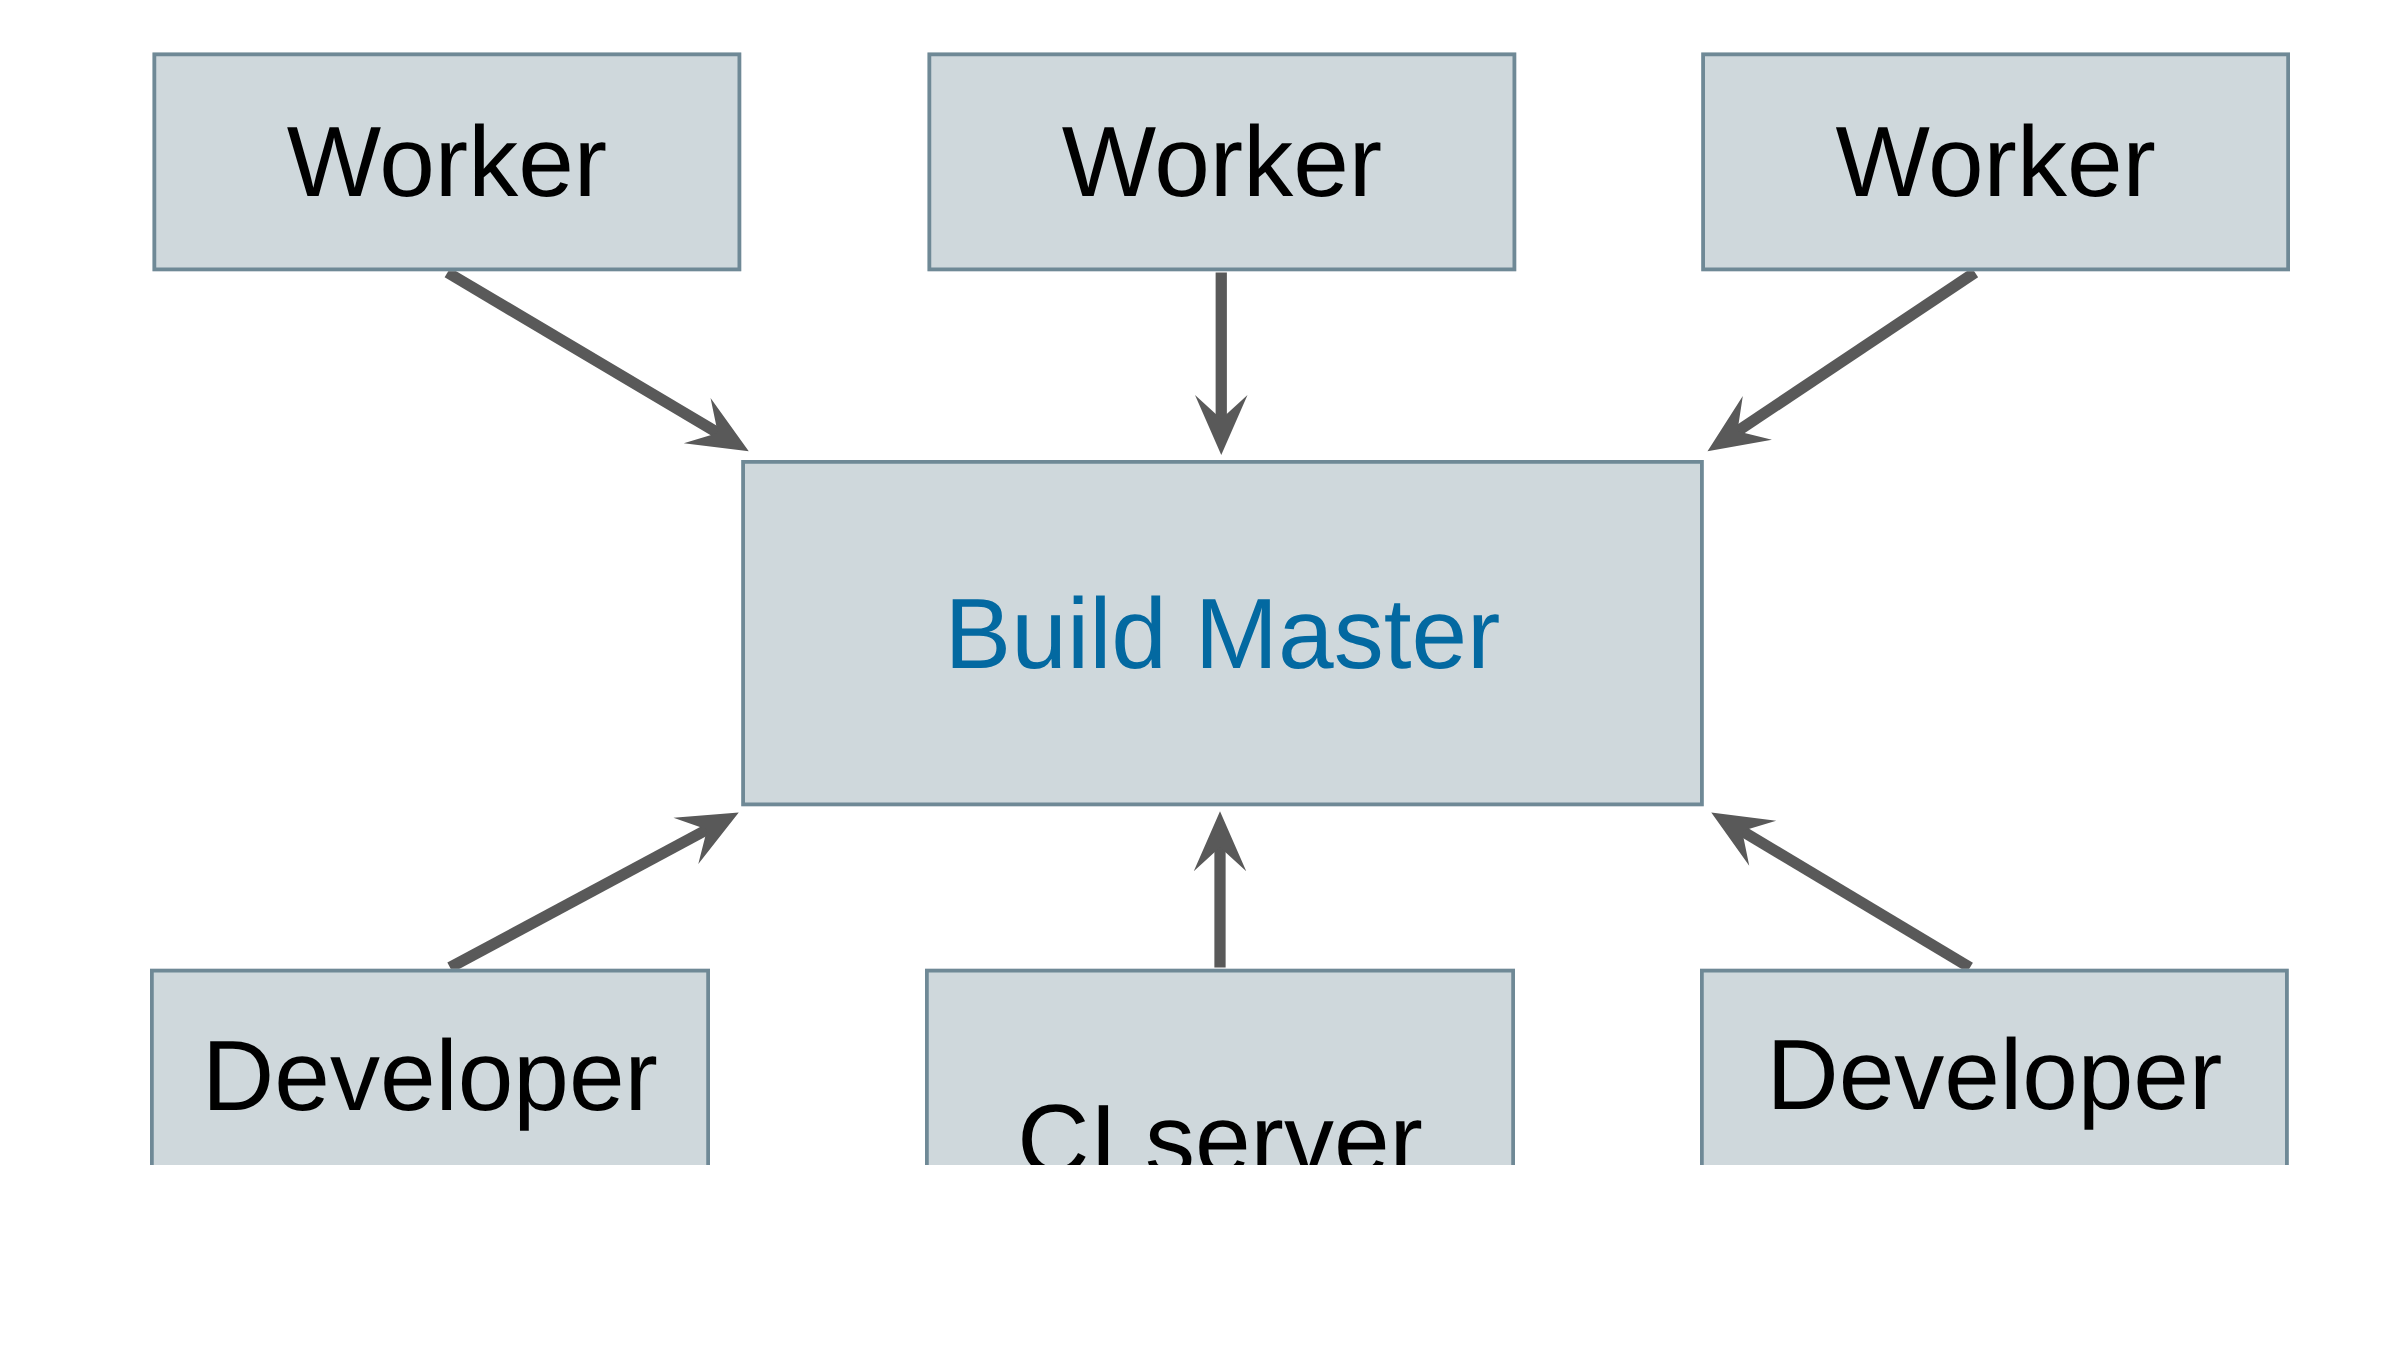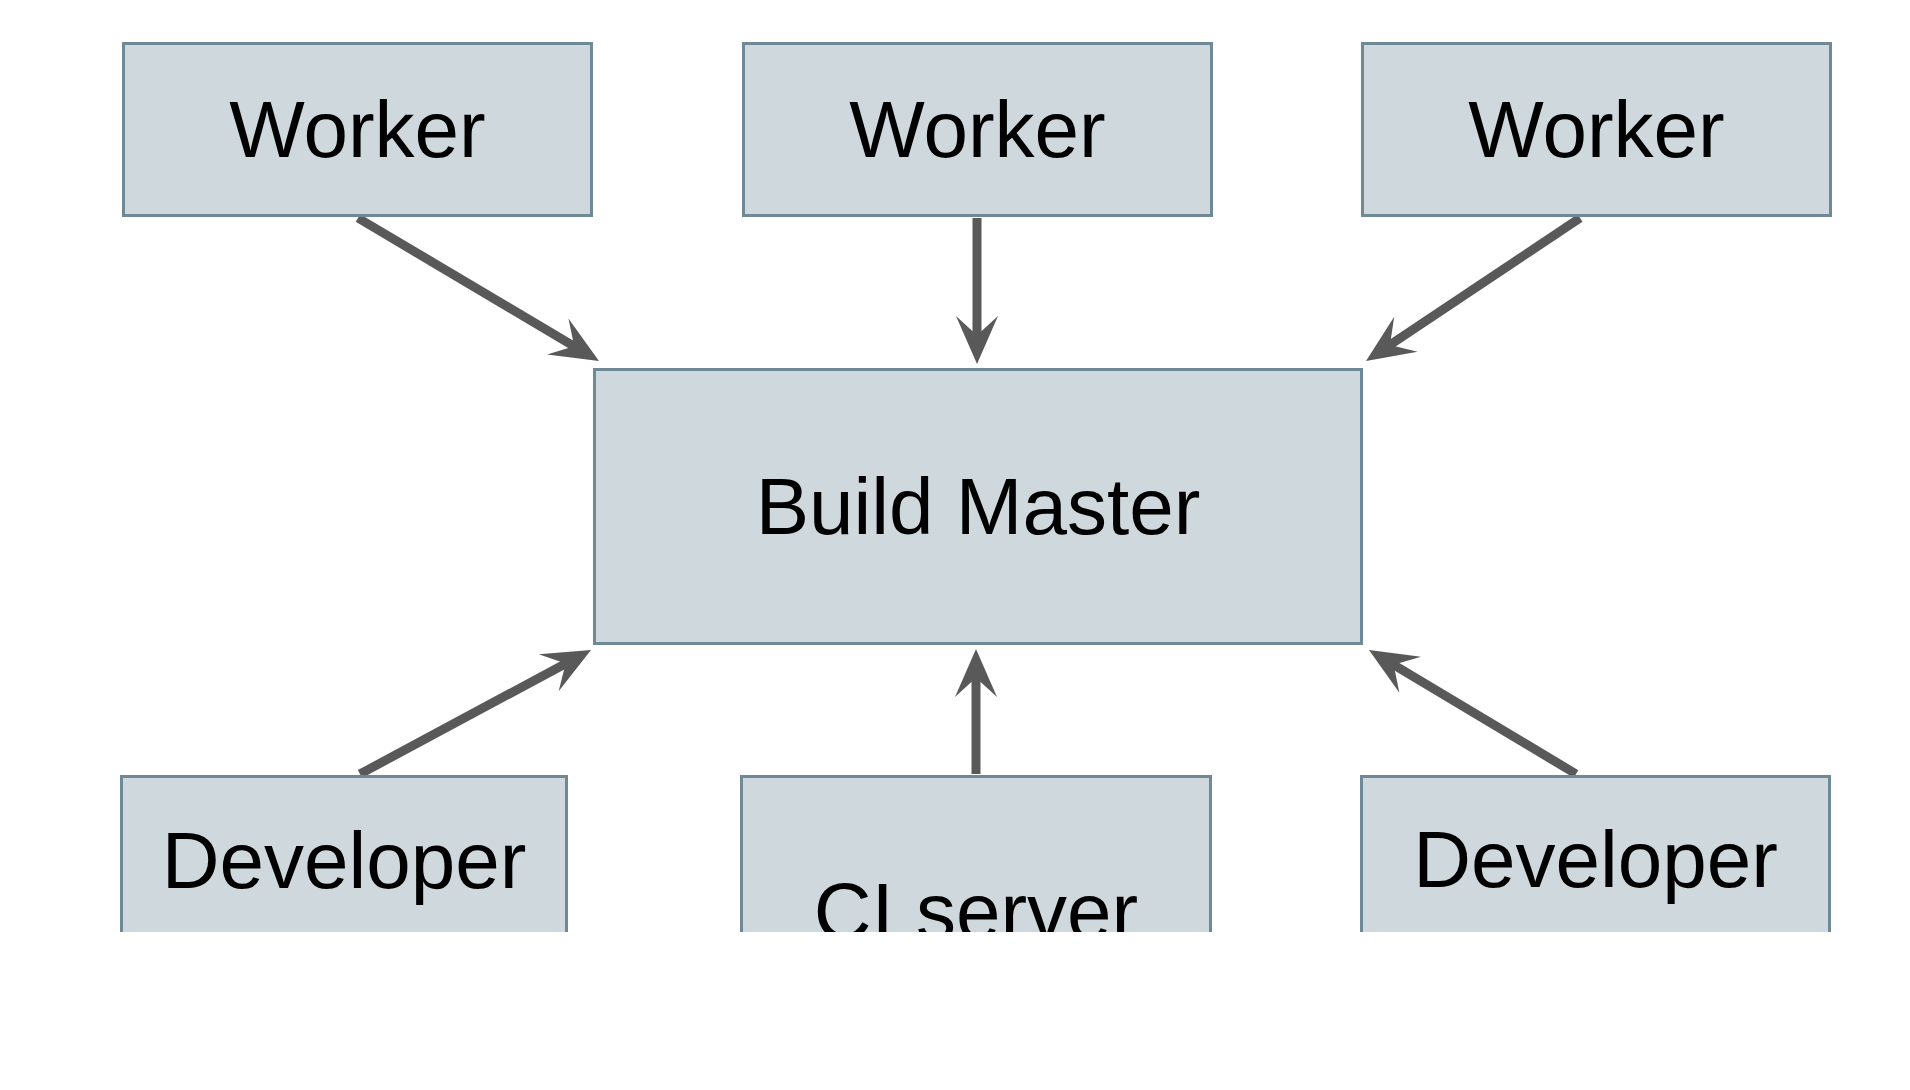--- a/index.html
+++ b/index.html
@@ -70,21 +70,21 @@
 
 <div class="node" style="left: 122px; top: 42px; width: 471px; height: 175px; background: rgb(207, 216, 220); border: 3px solid rgb(111, 137, 150); color: rgb(0, 0, 0);">
       <span>Worker</span>
     </div>
     <div class="node" style="left: 742px; top: 42px; width: 471px; height: 175px; background: rgb(207, 216, 220); border: 3px solid rgb(111, 137, 150); color: rgb(0, 0, 0);">
       <span>Worker</span>
     </div>
     <div class="node" style="left: 1361px; top: 42px; width: 471px; height: 175px; background: rgb(207, 216, 220); border: 3px solid rgb(111, 137, 150); color: rgb(0, 0, 0);">
       <span>Worker</span>
     </div>
-    <div class="node" style="left: 593px; top: 368px; width: 770px; height: 277px; background: rgb(207, 216, 220); border: 3px solid rgb(111, 137, 150); color: #000000;">
+    <div class="node" style="left: 593px; top: 368px; width: 770px; height: 277px; background: rgb(207, 216, 220); border: 3px solid rgb(111, 137, 150); color: #0369a1;">
       <span>Build Master</span>
     </div>
     <div class="node" style="left: 120px; top: 775px; width: 448px; height: 275px; background: rgb(207, 216, 220); border: 3px solid rgb(111, 137, 150); color: rgb(0, 0, 0);">
       <span>Developer workstation</span>
     </div>
     <div class="node" style="left: 740px; top: 775px; width: 472px; height: 273px; background: rgb(207, 216, 220); border: 3px solid rgb(111, 137, 150); color: rgb(0, 0, 0); text-decoration: underline;">
       <span>CI server</span>
     </div>
     <div class="node" style="left: 1360px; top: 775px; width: 471px; height: 273px; background: rgb(207, 216, 220); border: 3px solid rgb(111, 137, 150); color: rgb(0, 0, 0);">
       <span>Developer workstation</span>

